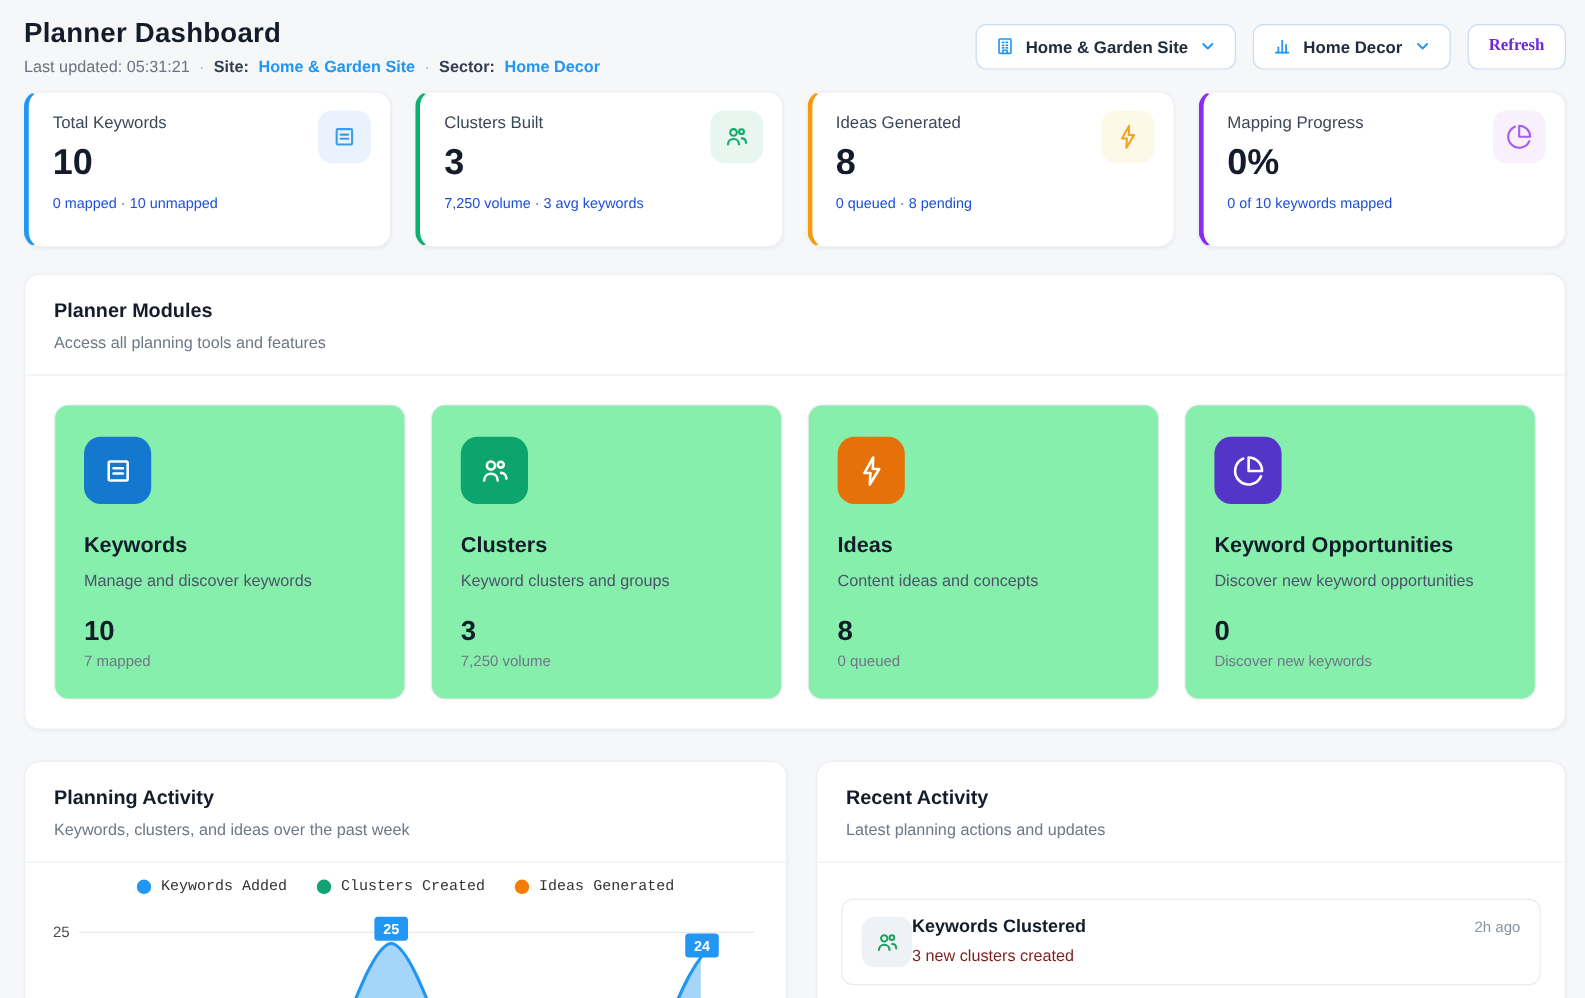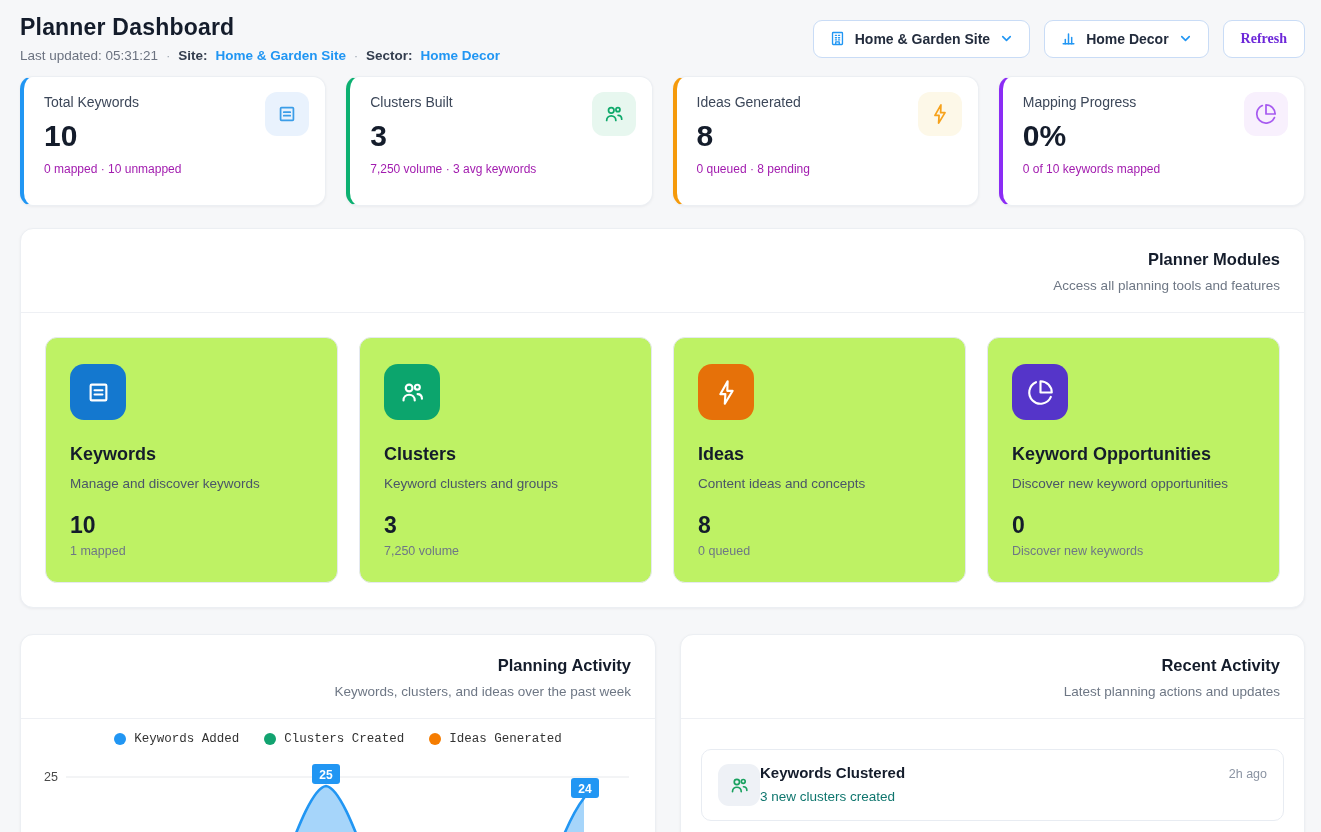--- a/index.html
+++ b/index.html
@@ -33,40 +33,40 @@
   .card {
     background:#fff; border:1px solid #eceff3; border-radius:13px;
     box-shadow:0 1px 3px rgba(16,24,40,.05);
   }
 
   
   .stats-row { margin-top:13px; display:grid; grid-template-columns:repeat(4,1fr); gap:20px; }
   .stat-card { position:relative; padding:17px 18px 15px 20px; border-left-width:4px; height:130px; }
   .stat-label { font-size:14px; color:#3c4759; }
   .stat-value { font-size:30px; font-weight:700; color:#141c2b; margin-top:9px; }
-  .stat-sub { font-size:12px; color:#a21caf; margin-top:9px; }
+  .stat-sub { font-size:12px; color:#1d4ed8; margin-top:9px; }
   .stat-icon { position:absolute; top:15px; right:16px; width:44px; height:44px; border-radius:12px;
     display:flex; align-items:center; justify-content:center; }
   .stat-icon svg { width:22px; height:22px; }
   .s-blue   { border-left-color:#2196f3; }
   .s-blue .stat-icon   { background:#e9f2fd; color:#3b9de8; }
   .s-green  { border-left-color:#0cb071; }
   .s-green .stat-icon  { background:#e7f7ef; color:#0fa96b; }
   .s-orange { border-left-color:#f59a0b; }
   .s-orange .stat-icon { background:#fdf8e8; color:#f6a21c; }
   .s-purple { border-left-color:#8b2cf5; }
   .s-purple .stat-icon { background:#f8f0fd; color:#a75bf0; }
 
   
   .modules-card { margin-top:22px; }
-  .section-head { padding:21px 24px 19px; border-bottom:1px solid #eef0f4;text-align:right; }
+  .section-head { padding:21px 24px 19px; border-bottom:1px solid #eef0f4; }
   .section-title { font-size:16.5px; font-weight:700; color:#141c2b; }
   .section-sub { font-size:13.5px; color:#6e7785; margin-top:9px; }
   .modules-grid { padding:24px; display:grid; grid-template-columns:repeat(4,1fr); gap:21px; }
-  .module-card { border:1px solid #e5e9f0; border-radius:12px; padding:26px 24px 24px; background:#bef264; cursor:pointer; }
+  .module-card { border:1px solid #e5e9f0; border-radius:12px; padding:26px 24px 24px; background:#86efac; cursor:pointer; }
   .module-icon { width:56px; height:56px; border-radius:14px; display:flex; align-items:center; justify-content:center; color:#fff; }
   .module-icon svg { width:27px; height:27px; }
   .m-blue   { background:#1478cf; }
   .m-green  { background:#0ca56d; }
   .m-orange { background:#e67109; }
   .m-purple { background:#5535c9; }
   .module-title { font-size:18px; font-weight:700; color:#141c2b; margin-top:24px; }
   .module-desc { font-size:13.5px; color:#4a5568; margin-top:11px; }
   .module-value { font-size:23px; font-weight:700; color:#141c2b; margin-top:21px; }
   .module-sub { font-size:12.5px; color:#6e7785; margin-top:5px; }
@@ -90,21 +90,21 @@
 
   .recent-items { padding:30px 20px; }
   .recent-item { border:1px solid #e8ecf2; border-radius:10px; padding:14px 16px; display:flex; align-items:flex-start; background:#fff; }
   .recent-icon { width:42px; height:42px; border-radius:11px; background:#eef1f6; flex:0 0 auto;
     display:flex; align-items:center; justify-content:center; color:#19a15f; }
   .recent-icon svg { width:21px; height:21px; }
   .recent-main { flex:1; }
   .recent-top { display:flex; justify-content:space-between; align-items:baseline; }
   .recent-title { font-size:15px; font-weight:700; color:#141c2b; }
   .recent-time { font-size:12.5px; color:#8a93a2; }
-  .recent-desc { font-size:13.5px; color:#0f766e; margin-top:8px; }
+  .recent-desc { font-size:13.5px; color:#7f1d1d; margin-top:8px; }
 </style>
 </head>
 <body>
 
 <div class="page">
 
   <div class="topbar">
     <div>
       <h1 class="page-title">Planner Dashboard</h1>
       <div class="meta">
@@ -207,21 +207,21 @@
       <div class="module-card">
         <div class="module-icon m-blue">
           <svg viewBox="0 0 24 24" fill="none" stroke="currentColor" stroke-width="1.9" stroke-linecap="round">
               <rect x="5" y="5" width="14" height="14" rx="1"></rect>
               <path d="M8.5 10h7M8.5 13.8h7"></path>
             </svg>
         </div>
         <div class="module-title">Keywords</div>
         <div class="module-desc">Manage and discover keywords</div>
         <div class="module-value">10</div>
-        <div class="module-sub">1 mapped</div>
+        <div class="module-sub">7 mapped</div>
       </div>
 
       <div class="module-card">
         <div class="module-icon m-green">
           <svg viewBox="0 0 24 24" fill="none" stroke="currentColor" stroke-width="1.9" stroke-linecap="round" stroke-linejoin="round">
               <circle cx="9" cy="8" r="3"></circle>
               <path d="M4 19c0-3 2.2-5 5-5s5 2 5 5"></path>
               <circle cx="16.3" cy="7.3" r="2.2"></circle>
               <path d="M16.5 13.4c2.4 0 3.9 1.8 3.9 4.2"></path>
             </svg>

